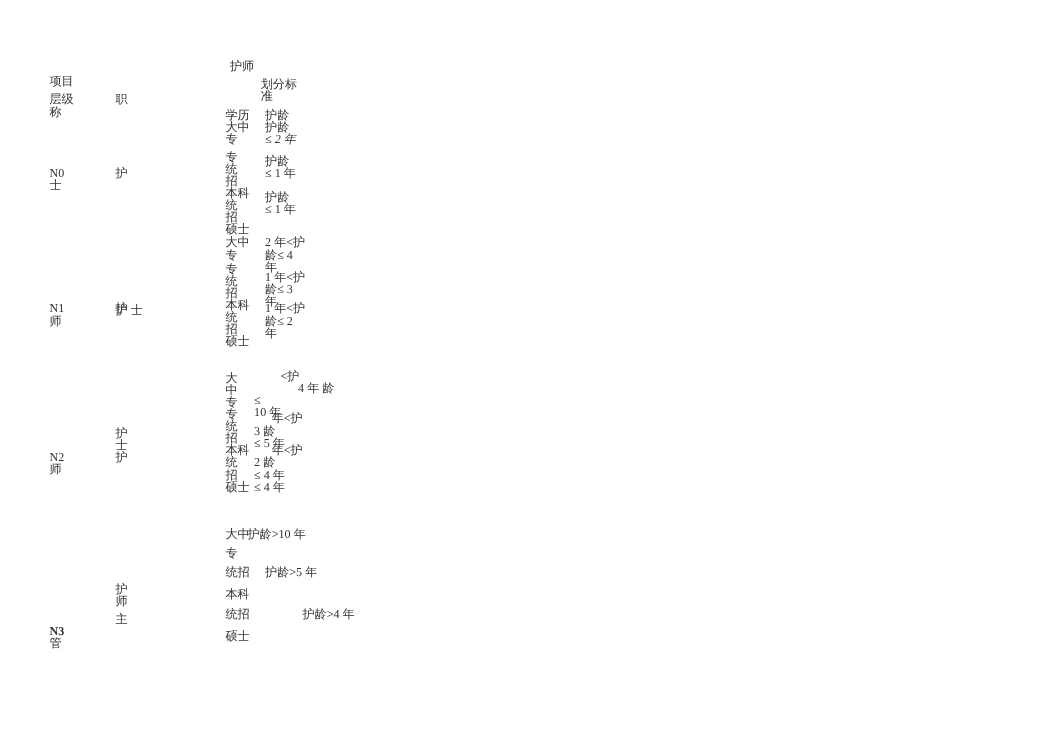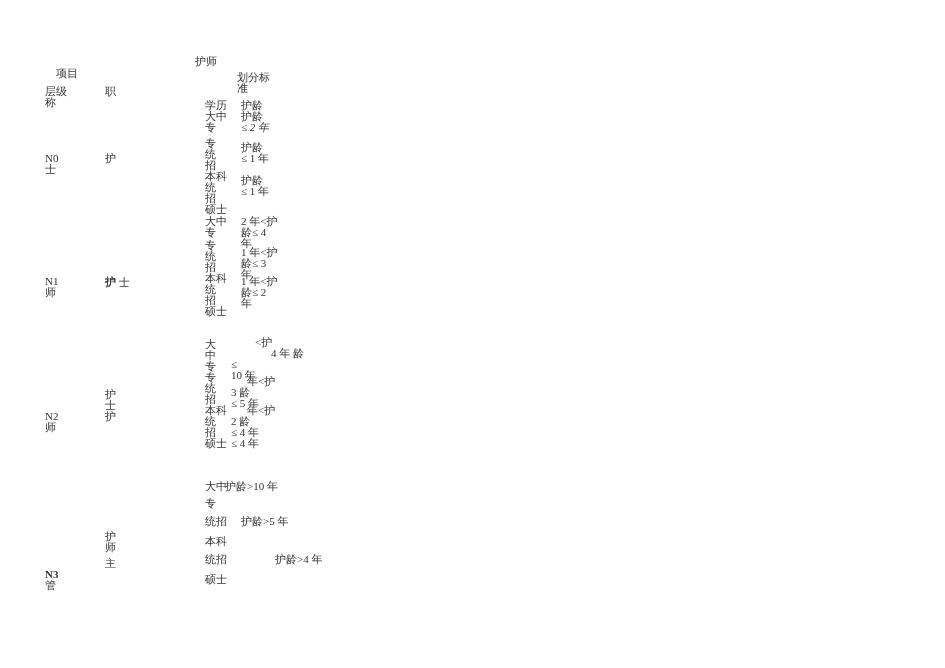--- a/index.html
+++ b/index.html
@@ -15,25 +15,25 @@
       line-height: 1.1;
     }
     .page { position: relative; width: 100%; height: 100%; }
     .cell { position: absolute; white-space: nowrap; }
   </style>
 </head>
 <body>
 
 <div class="page">
 
-  <div class="cell" style="left:150px; top:0px;">护师</div>
+  <div class="cell" style="left:164px; top:0px;">护师</div>
   <div class="cell" style="left:192px; top:16px;">划分标</div>
   <div class="cell" style="left:192px; top:27px;">准</div>
 
-  <div class="cell" style="left:11px; top:13px;font-family:Liberation Mono, monospace;">项目</div>
+  <div class="cell" style="left:0px; top:13px;">项目</div>
   <div class="cell" style="left:0px; top:30px;">层级</div>
   <div class="cell" style="left:0px; top:41px;">称</div>
   <div class="cell" style="left:60px; top:30px;">职</div>
   <div class="cell" style="left:160px; top:44px;">学历</div>
   <div class="cell" style="left:196px; top:44px;">护龄</div>
 
   <div class="cell" style="left:160px; top:55px;">大中</div>
   <div class="cell" style="left:160px; top:66px;">专</div>
   <div class="cell" style="left:196px; top:55px;">护龄</div>
   <div class="cell" style="left:196px; top:66px;font-style:italic;">≤ 2  年</div>

